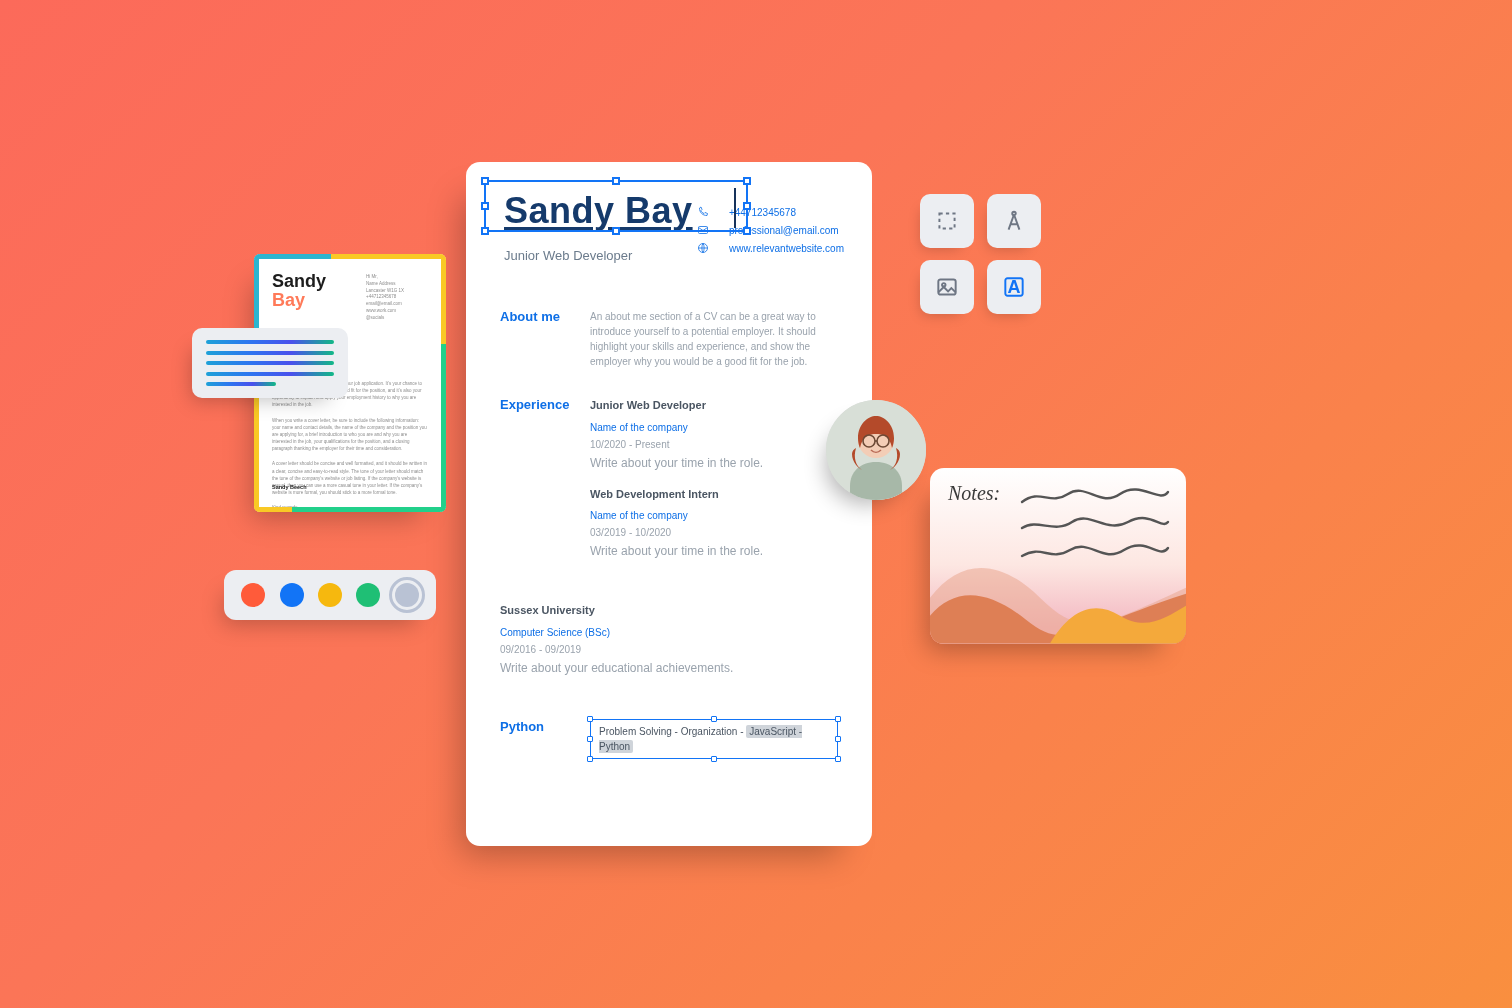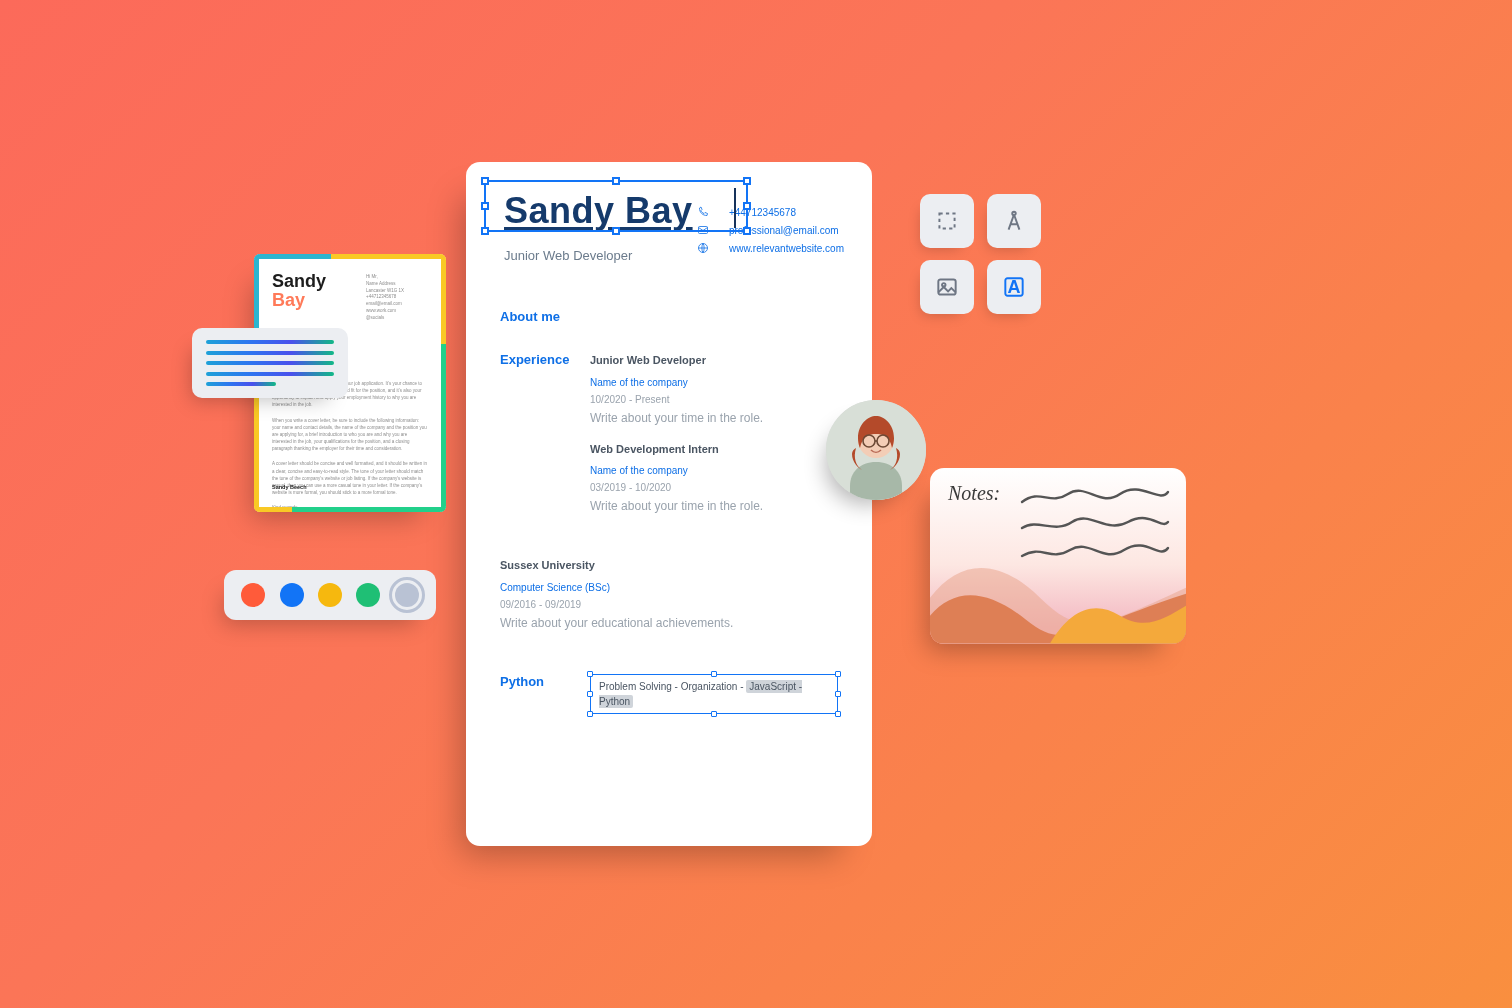--- a/index.html
+++ b/index.html
@@ -192,20 +192,21 @@
             <circle cx="12" cy="12" r="9"></circle>
             <path d="M3 12h18M12 3c3 3 3 15 0 18M12 3c-3 3-3 15 0 18"></path>
           </svg>
         </span>
       <span>www.relevantwebsite.com</span>
     </div>
   </div>
 
   <div class="section" style="margin-top:46px;">
     <div class="sec-label">About me</div>
+    <div class="sec-body">An about me section of a CV can be a great way to introduce yourself to a potential employer. It should highlight your skills and experience, and show the employer why you would be a good fit for the job.</div>
   </div>
 
   <div class="section">
     <div class="sec-label">Experience</div>
     <div class="sec-body">
       <div class="job-title">Junior Web Developer</div>
       <div class="company">Name of the company</div>
       <div class="dates">10/2020 - Present</div>
       <div class="desc">Write about your time in the role.</div>
 

